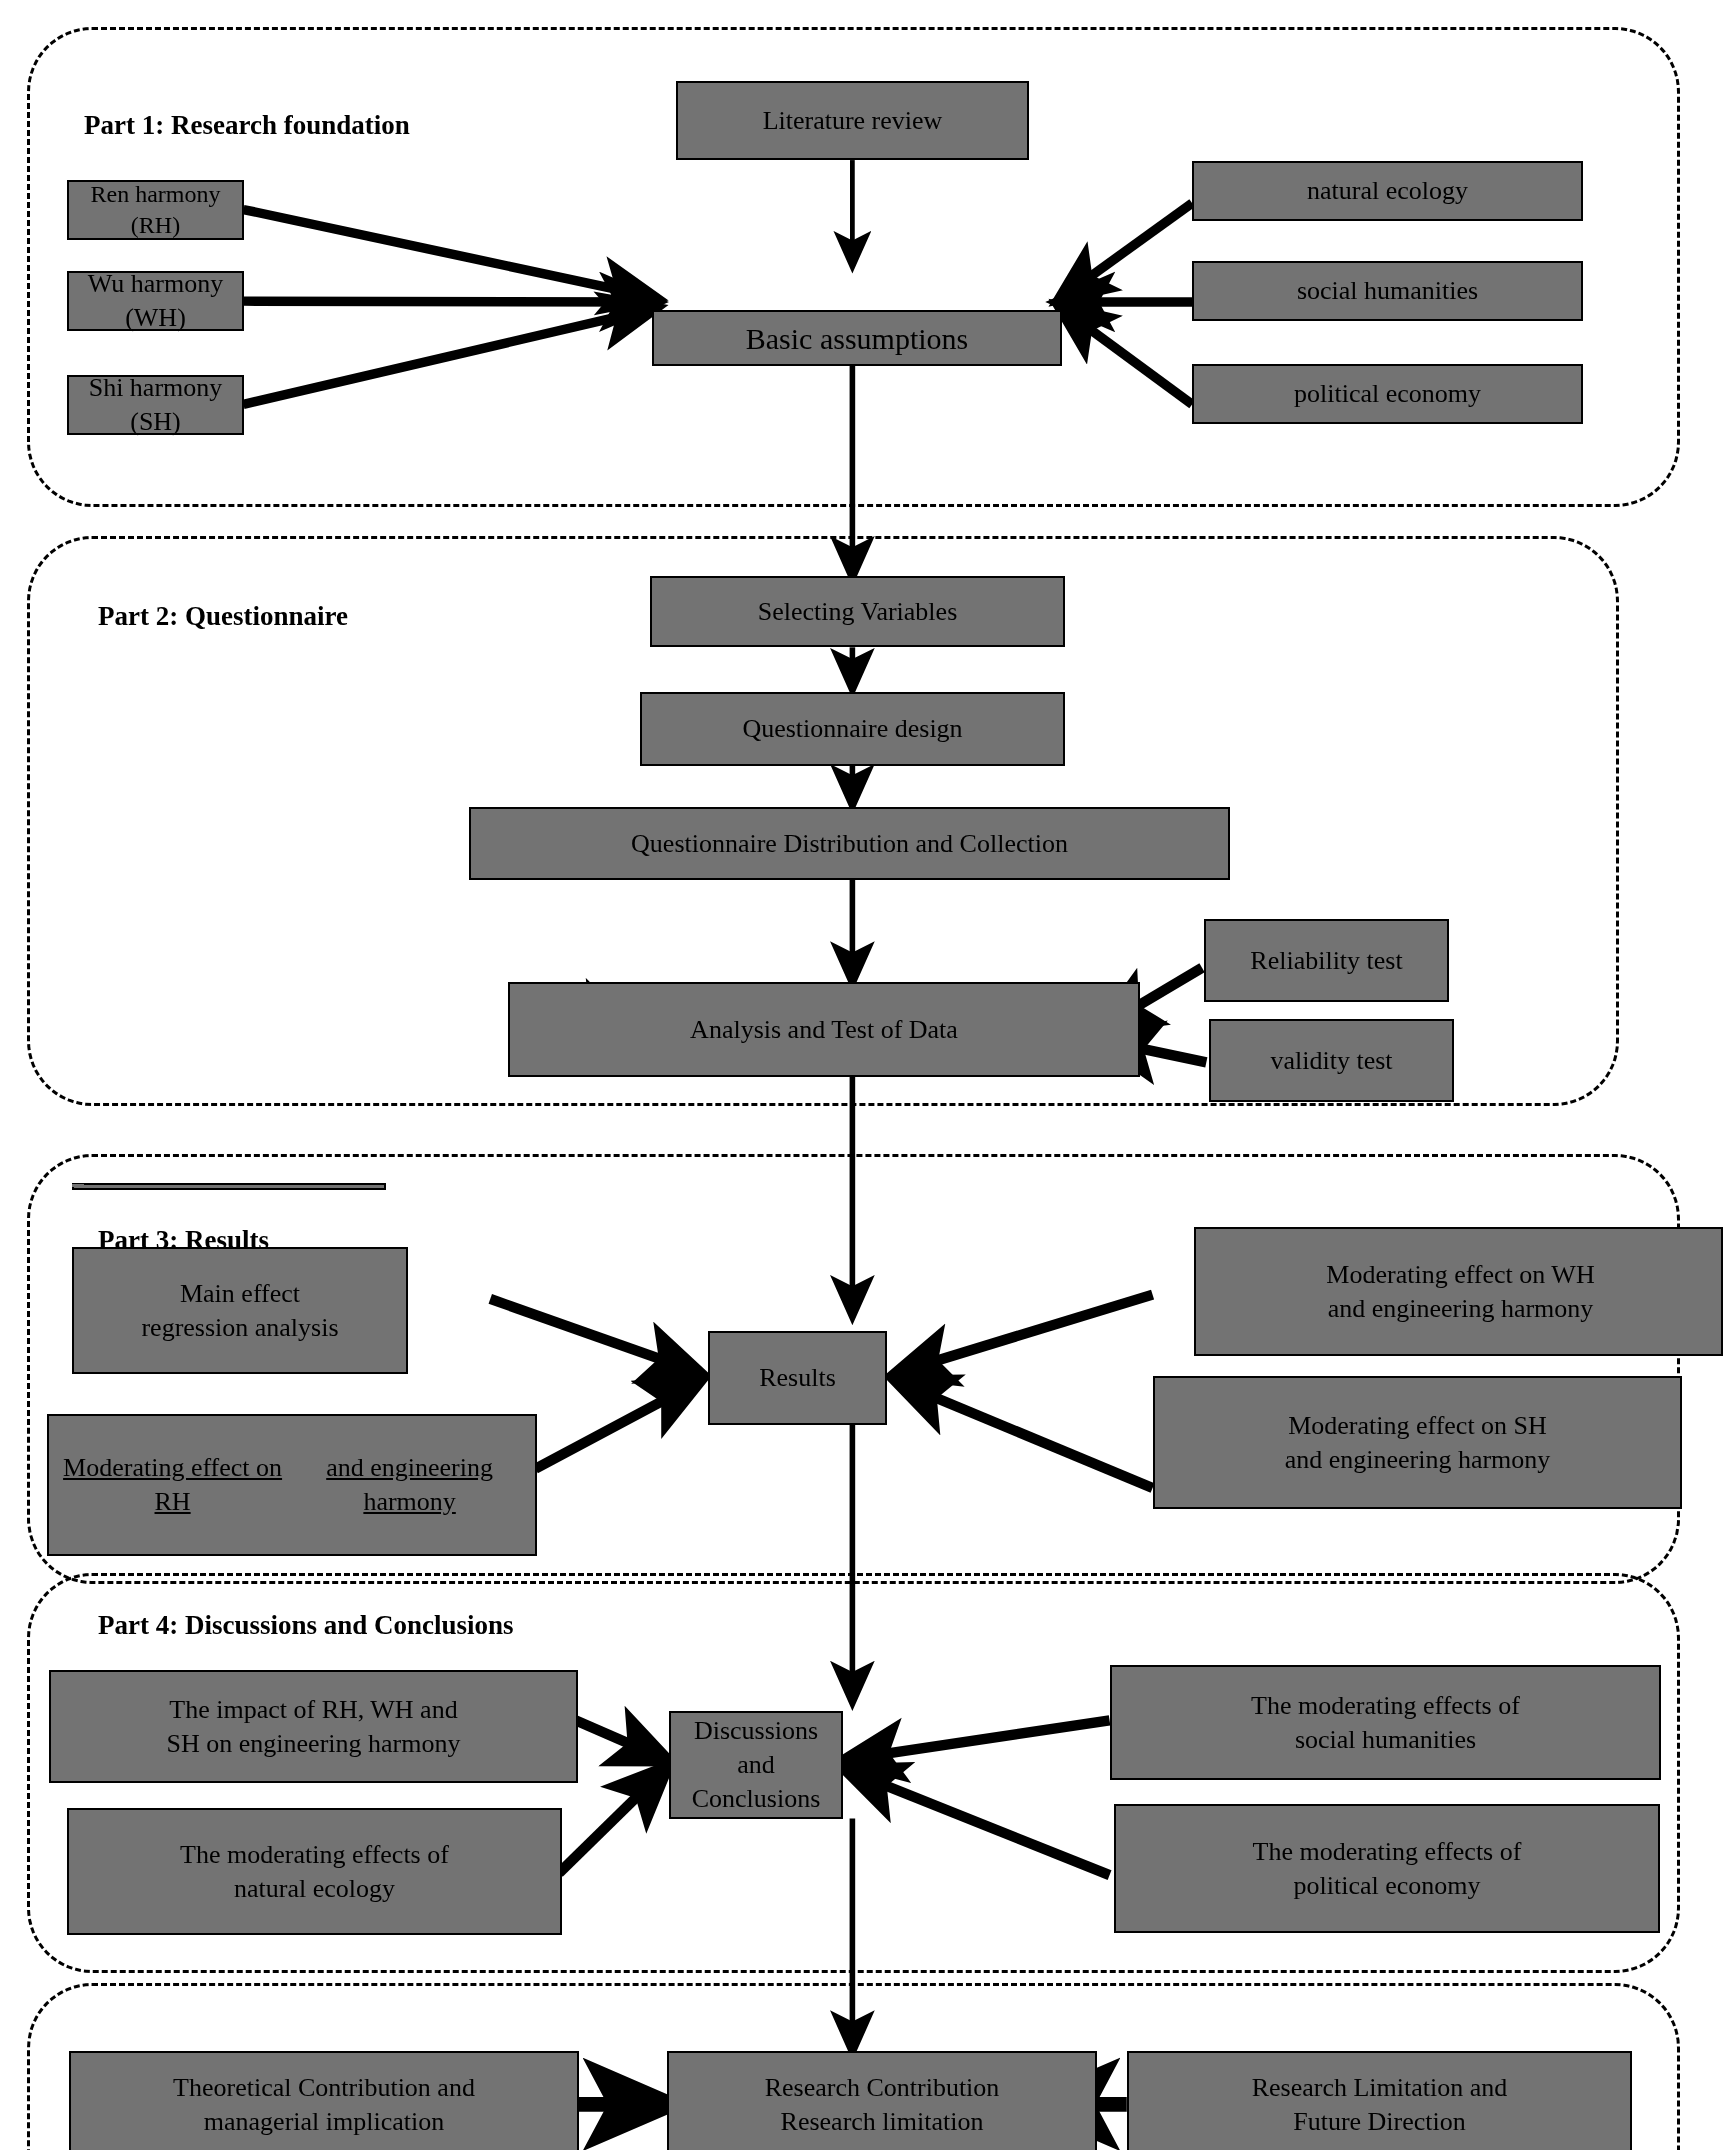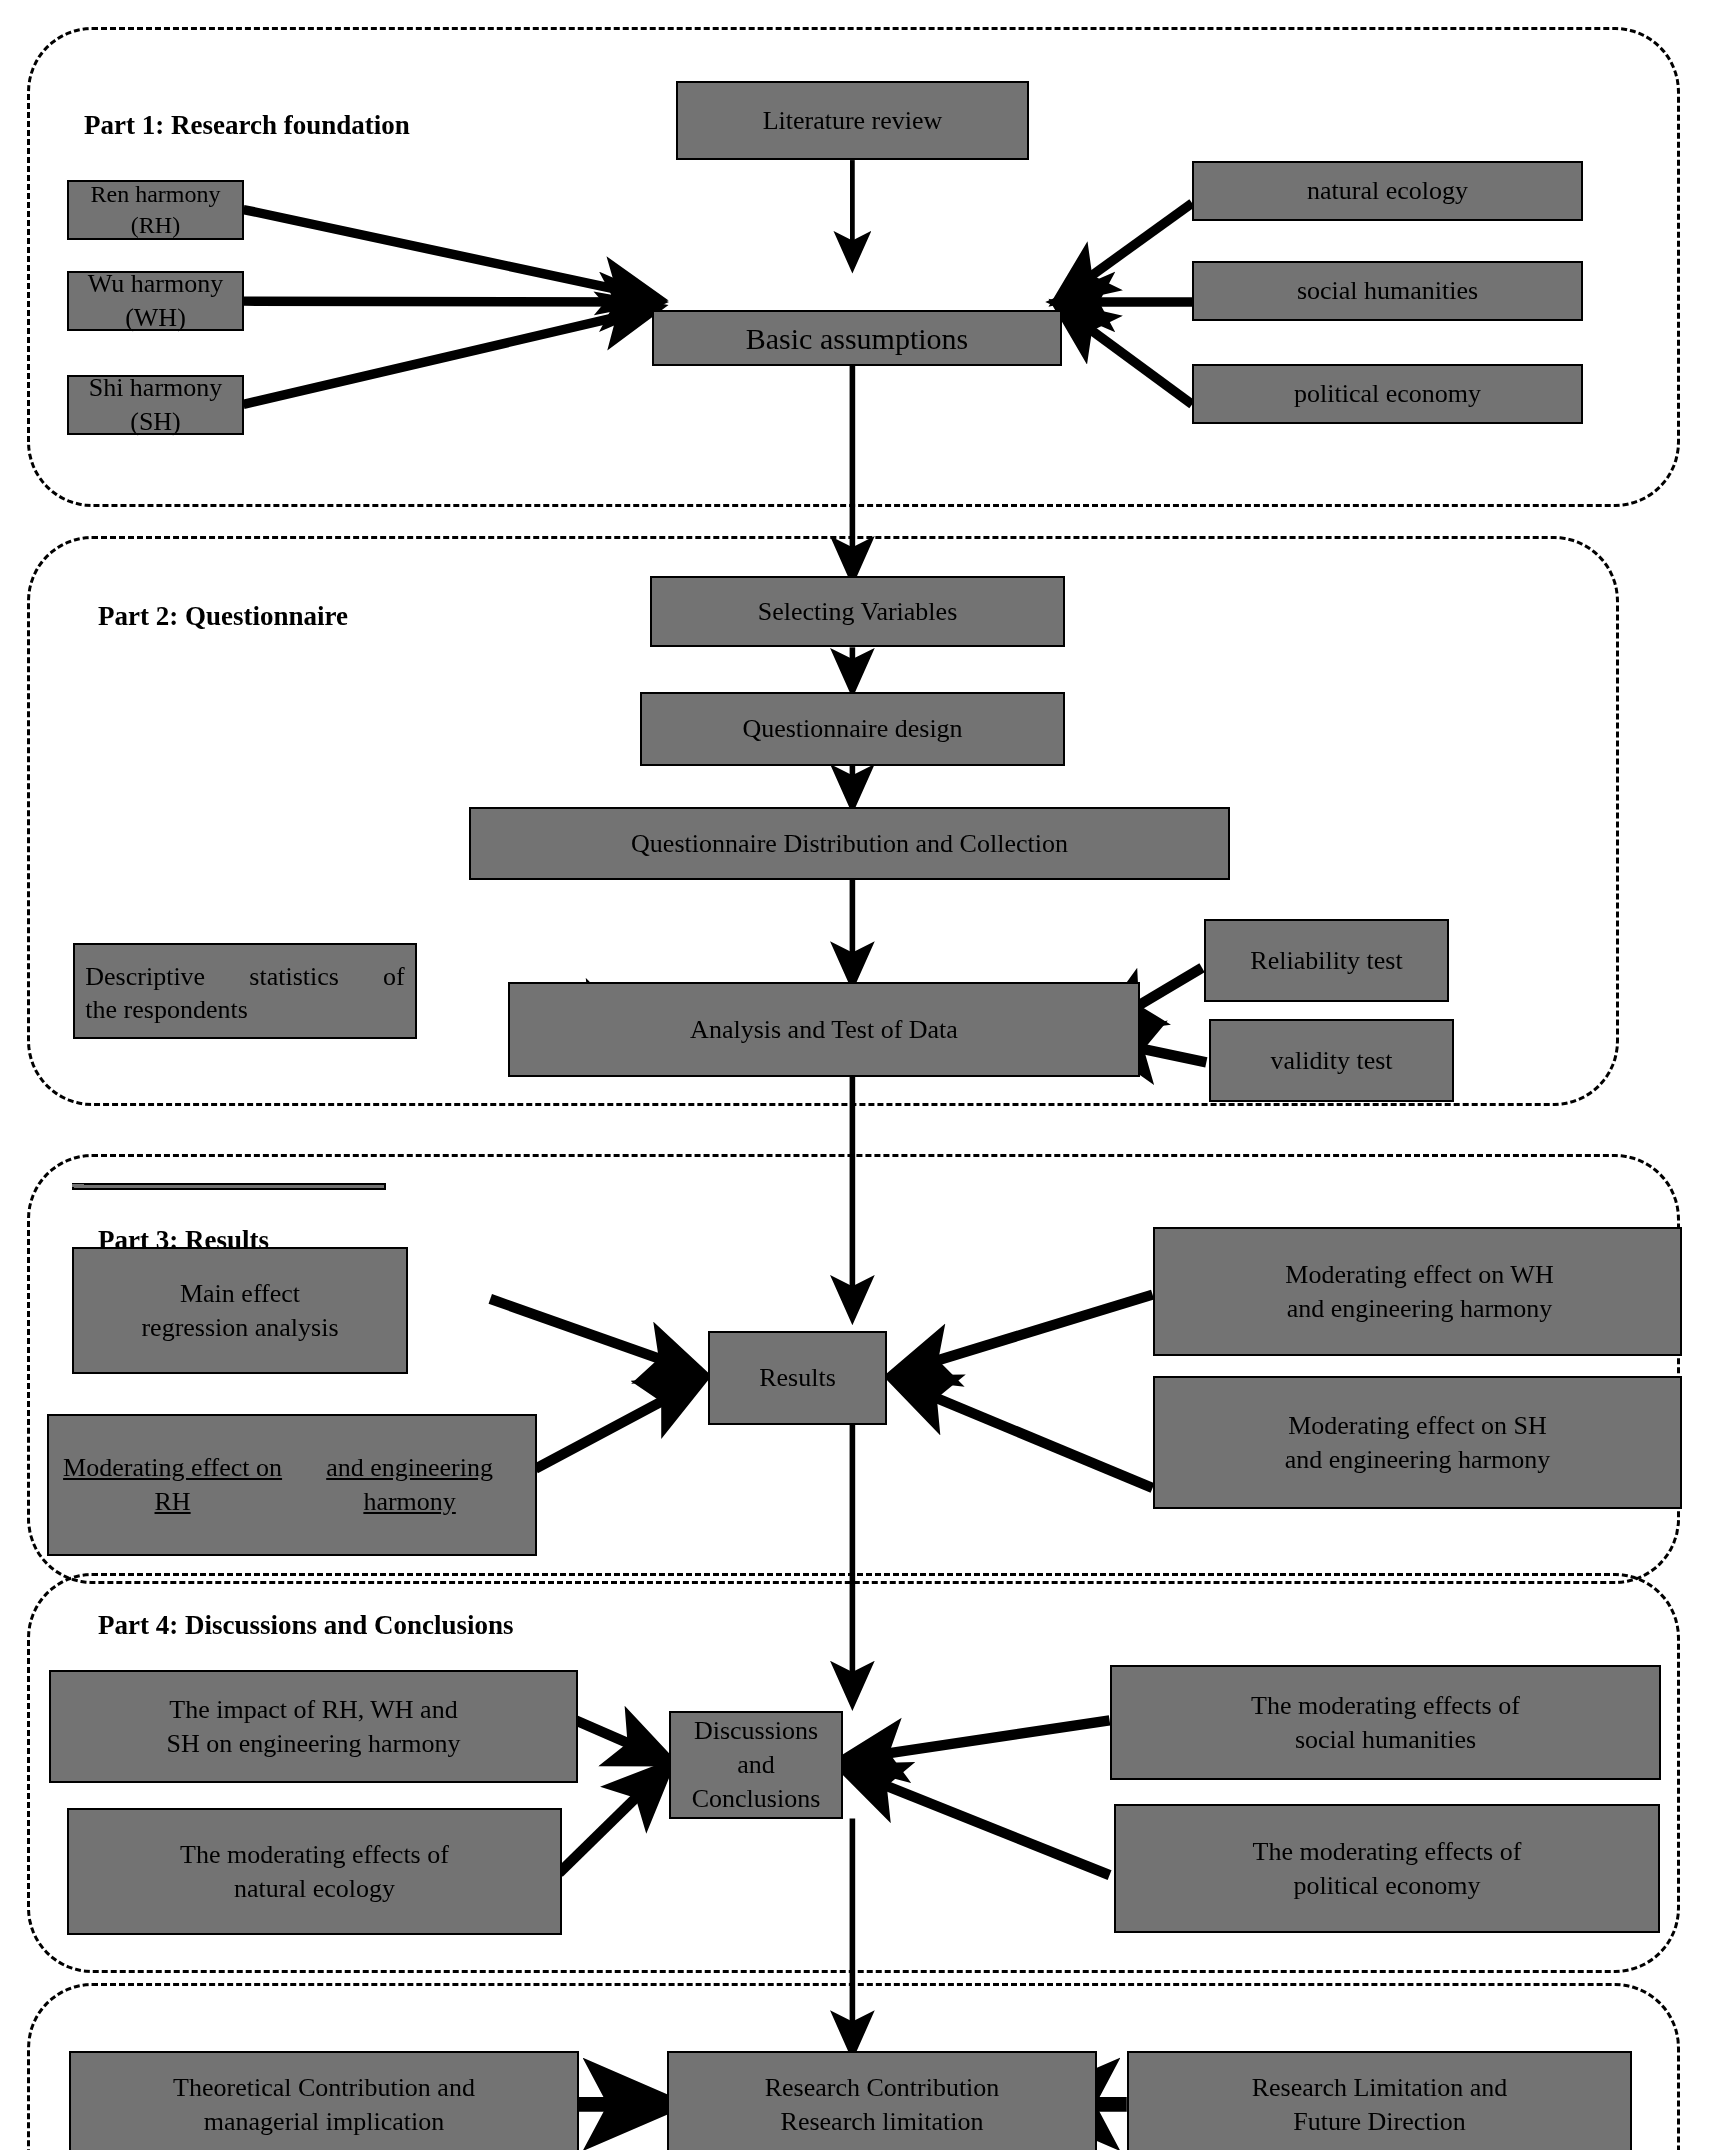--- a/index.html
+++ b/index.html
@@ -111,26 +111,20 @@
   <div class="box" style="left:640px;top:692px;width:425px;height:74px;font-size:26px;">
     <span>Questionnaire design</span>
   </div>
   <div class="box" style="left:469px;top:807px;width:761px;height:73px;font-size:26px;">
     <span>Questionnaire Distribution and Collection</span>
   </div>
   <div class="box" style="left:472px;top:982px;width:632px;height:95px;font-size:26px;margin-left:36px;">
     <span>Analysis and Test of Data</span>
   </div>
 
-  <div class="box just" style="left:73px;top:943px;width:344px;height:96px;font-size:26px;padding:14.6px 10.3px;">
-    <div class="inner">
-      <div>Descriptive statistics of</div>
-      <div style="text-align:left;text-align-last:left;">the respondents</div>
-    </div>
-  </div>
 
   <div class="box" style="left:1204px;top:919px;width:245px;height:83px;font-size:26px;">
     <span>Reliability test</span>
   </div>
   <div class="box" style="left:1209px;top:1019px;width:245px;height:83px;font-size:26px;">
     <span>validity test</span>
   </div>
 
   <div class="part" style="left:27px;top:1154px;width:1653px;height:430px;"></div>
   <div class="part-title" style="left:98px;top:1225px;font-size:27px;">Part 3: Results</div>
@@ -143,21 +137,21 @@
   <div class="box" style="left:72px;top:1184px;width:0;height:0;border:none;"></div>
 
   <div class="box" style="left:72px;top:1247px;width:336px;height:127px;font-size:26px;flex-direction:column;">
     <span>Main effect</span>
     <span>regression analysis</span>
   </div>
   <div class="box" style="left:47px;top:1414px;width:490px;height:142px;font-size:26px;text-decoration:underline;">
     <span>Moderating effect on RH</span>
     <span>and engineering harmony</span>
   </div>
-  <div class="box" style="left:1153px;top:1227px;width:529px;height:129px;font-size:26px;flex-direction:column;padding-left:10px;">
+  <div class="box" style="left:1194px;top:1227px;width:529px;height:129px;font-size:26px;flex-direction:column;padding-left:10px;">
     <span>Moderating effect on WH</span>
     <span>and engineering harmony</span>
   </div>
   <div class="box" style="left:1153px;top:1376px;width:529px;height:133px;font-size:26px;flex-direction:column;">
     <span>Moderating effect on SH</span>
     <span>and engineering harmony</span>
   </div>
 
   <div class="part" style="left:27px;top:1573px;width:1653px;height:400px;"></div>
   <div class="part-title" style="left:98px;top:1610px;font-size:27px;">Part 4: Discussions and Conclusions</div>

